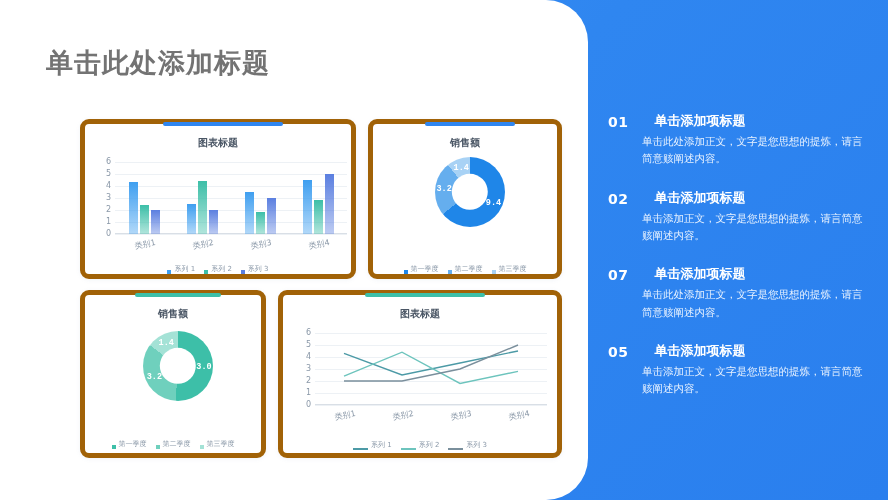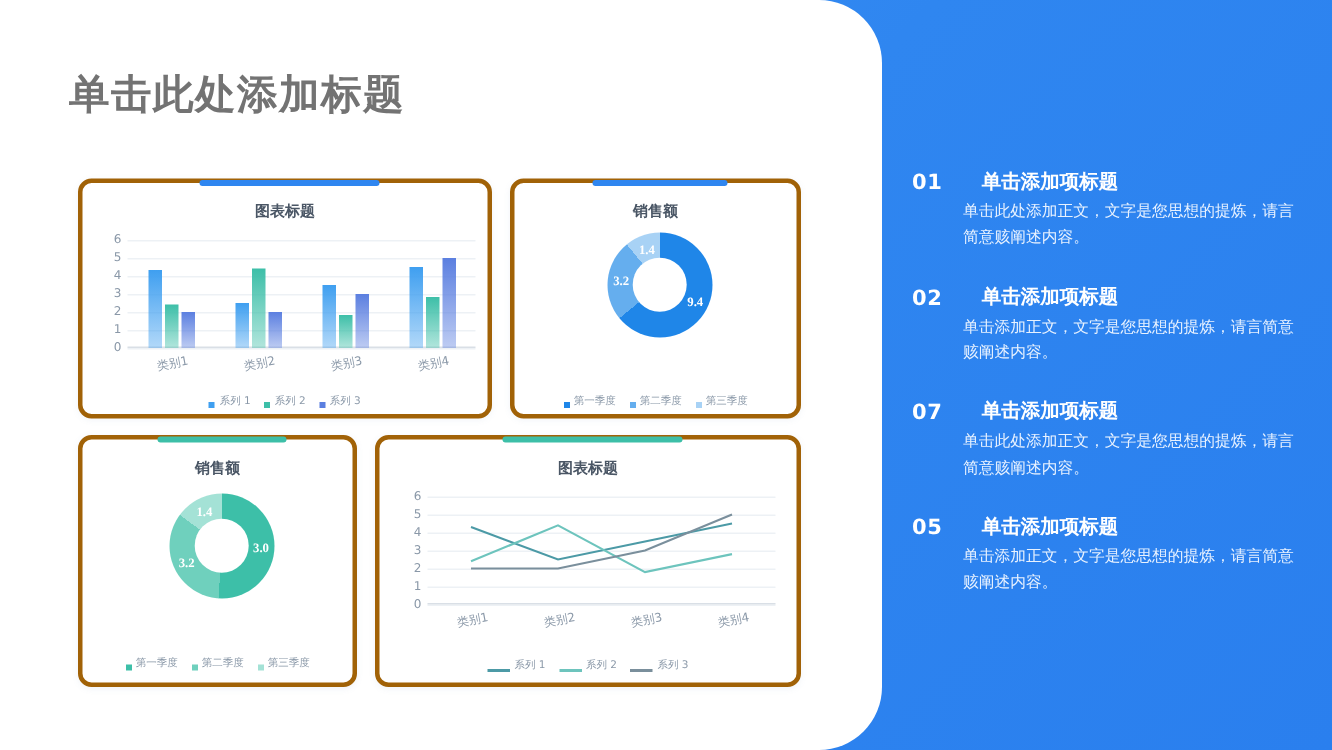--- a/index.html
+++ b/index.html
@@ -22,23 +22,24 @@
     position:absolute; left:46px; top:45px;
     font-size:27px; font-weight:bold; color:#737373;
     letter-spacing:1px;
     font-family:"DejaVu Sans","Liberation Sans",sans-serif;
   }
 
   
   .card{
     position:absolute;
     background:#ffffff;
-    border:3px solid #a16207;
+    border:5px solid #a16207;
     border-radius:9px;
     box-shadow:0 1px 4px rgba(120,150,190,.10);
+    margin-left:28px;
   }
   .card-accent{
     position:absolute; top:-2px; height:4px; border-radius:2px;
   }
   .card-title{
     position:absolute; left:0; right:0; top:12px;
     text-align:center; font-size:10px; font-weight:bold; color:#4a5665;
     font-family:"DejaVu Sans","Liberation Sans",sans-serif;
   }
 
@@ -82,21 +83,21 @@
 
   
   .donut{ position:absolute; border-radius:50%; }
   .donut-hole{
     position:absolute; left:50%; top:50%; transform:translate(-50%,-50%);
     background:#ffffff; border-radius:50%;
   }
   .dlabel{
     position:absolute; font-size:8.5px; color:#ffffff; font-weight:bold;
     transform:translate(-50%,-50%); white-space:nowrap;
-    font-family:Liberation Serif, serif;
+    font-family:Liberation Mono, monospace;
   }
 
   
   #right-list{ position:absolute; left:608px; top:112px; width:262px; }
   .litem{ margin-bottom:21px; }
   .litem-head{ display:flex; align-items:flex-end; gap:26px; }
   .litem-num{
     font-size:14px; font-weight:bold; color:#ffffff; letter-spacing:.5px;
     font-family:"DejaVu Sans","Liberation Sans",sans-serif;
   }

